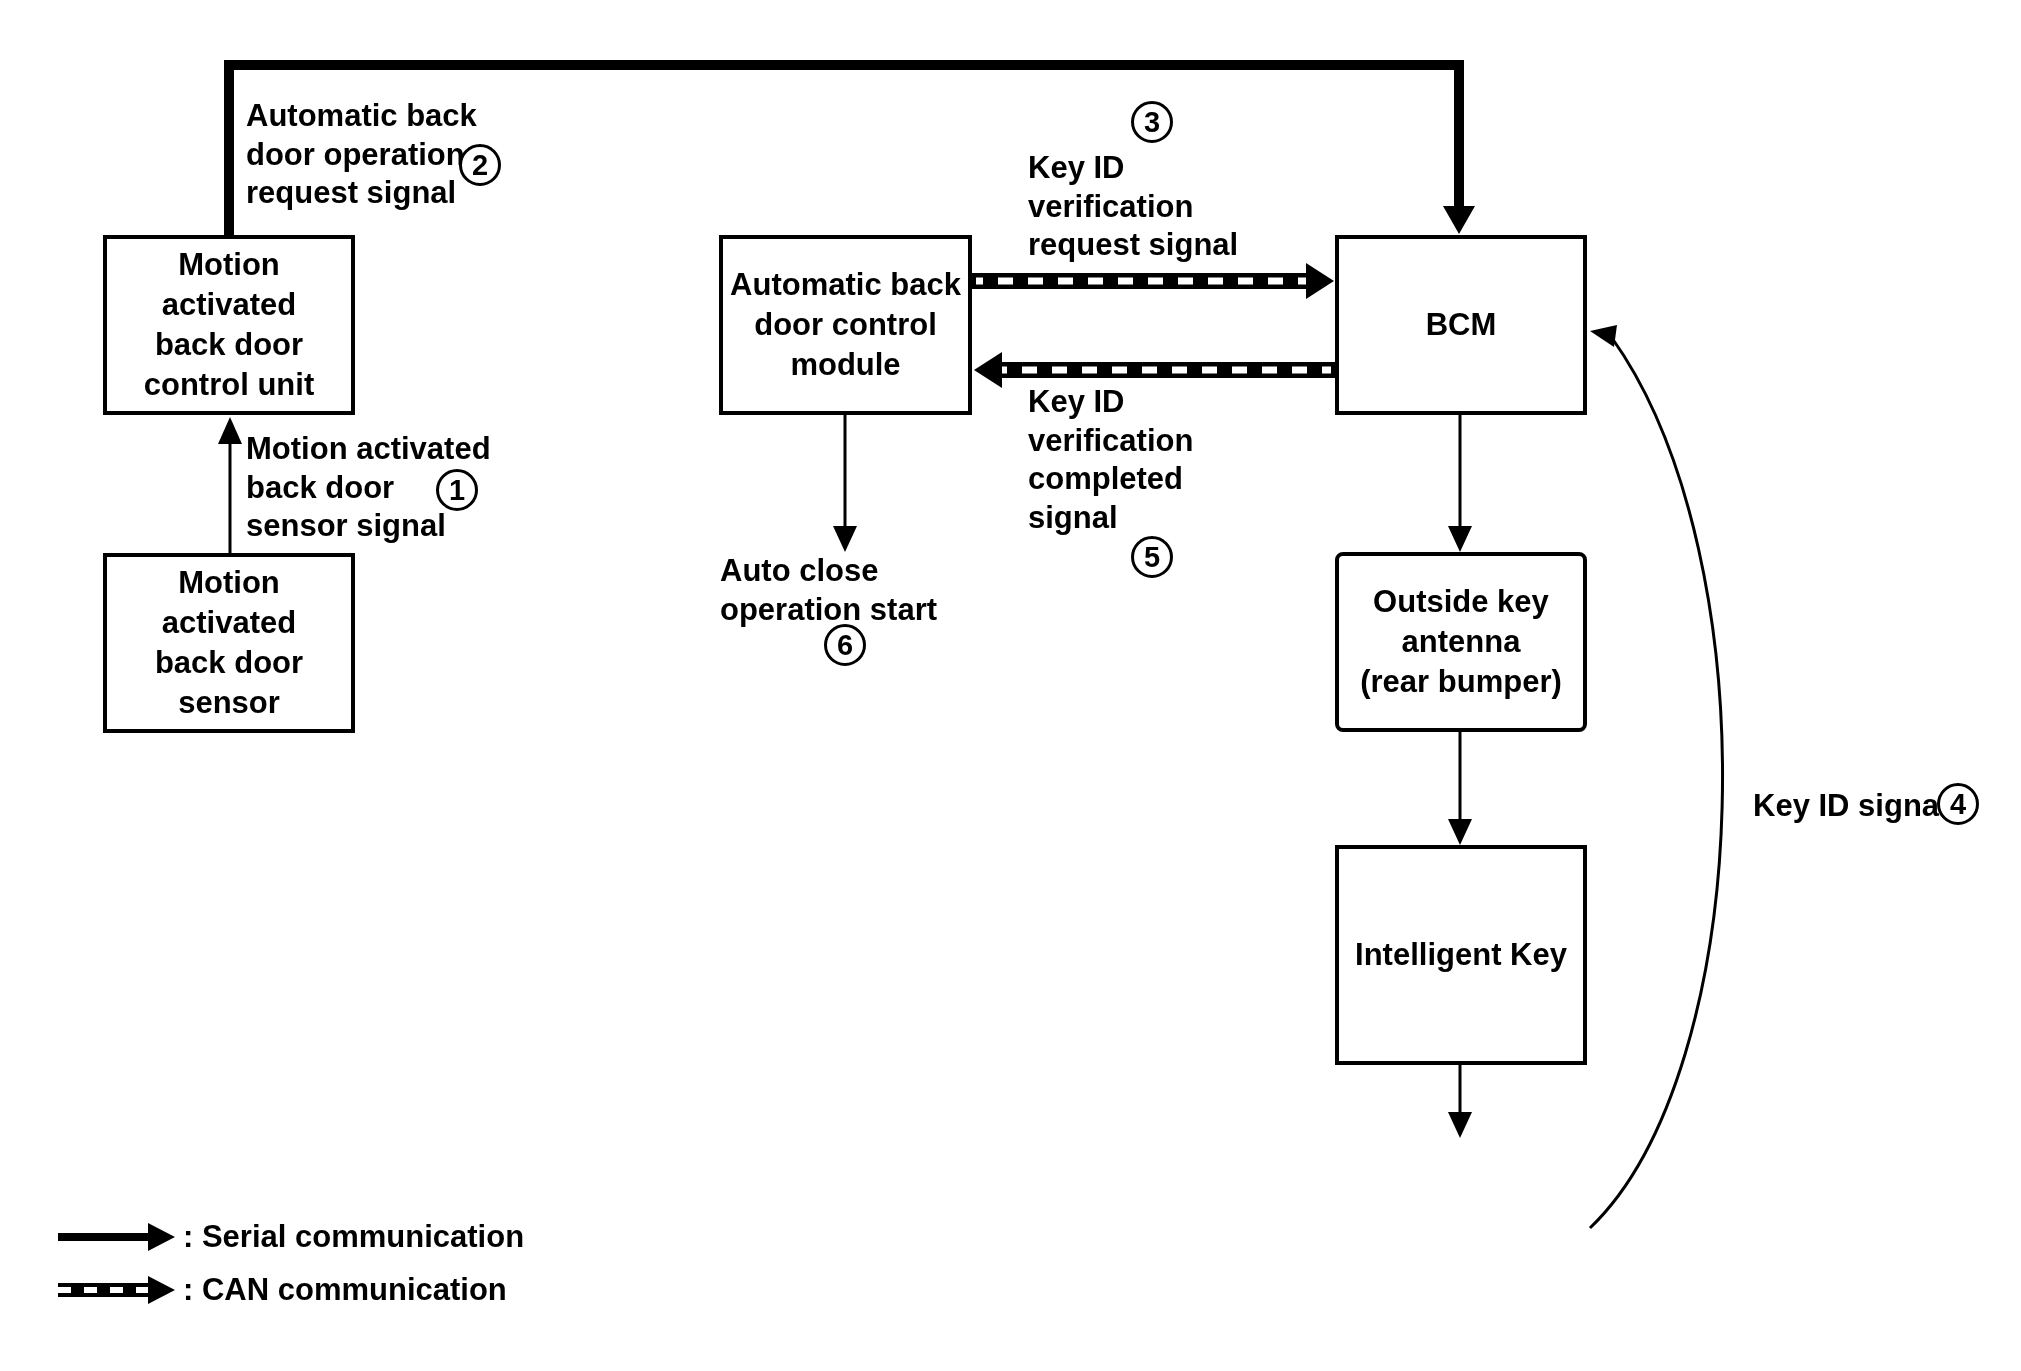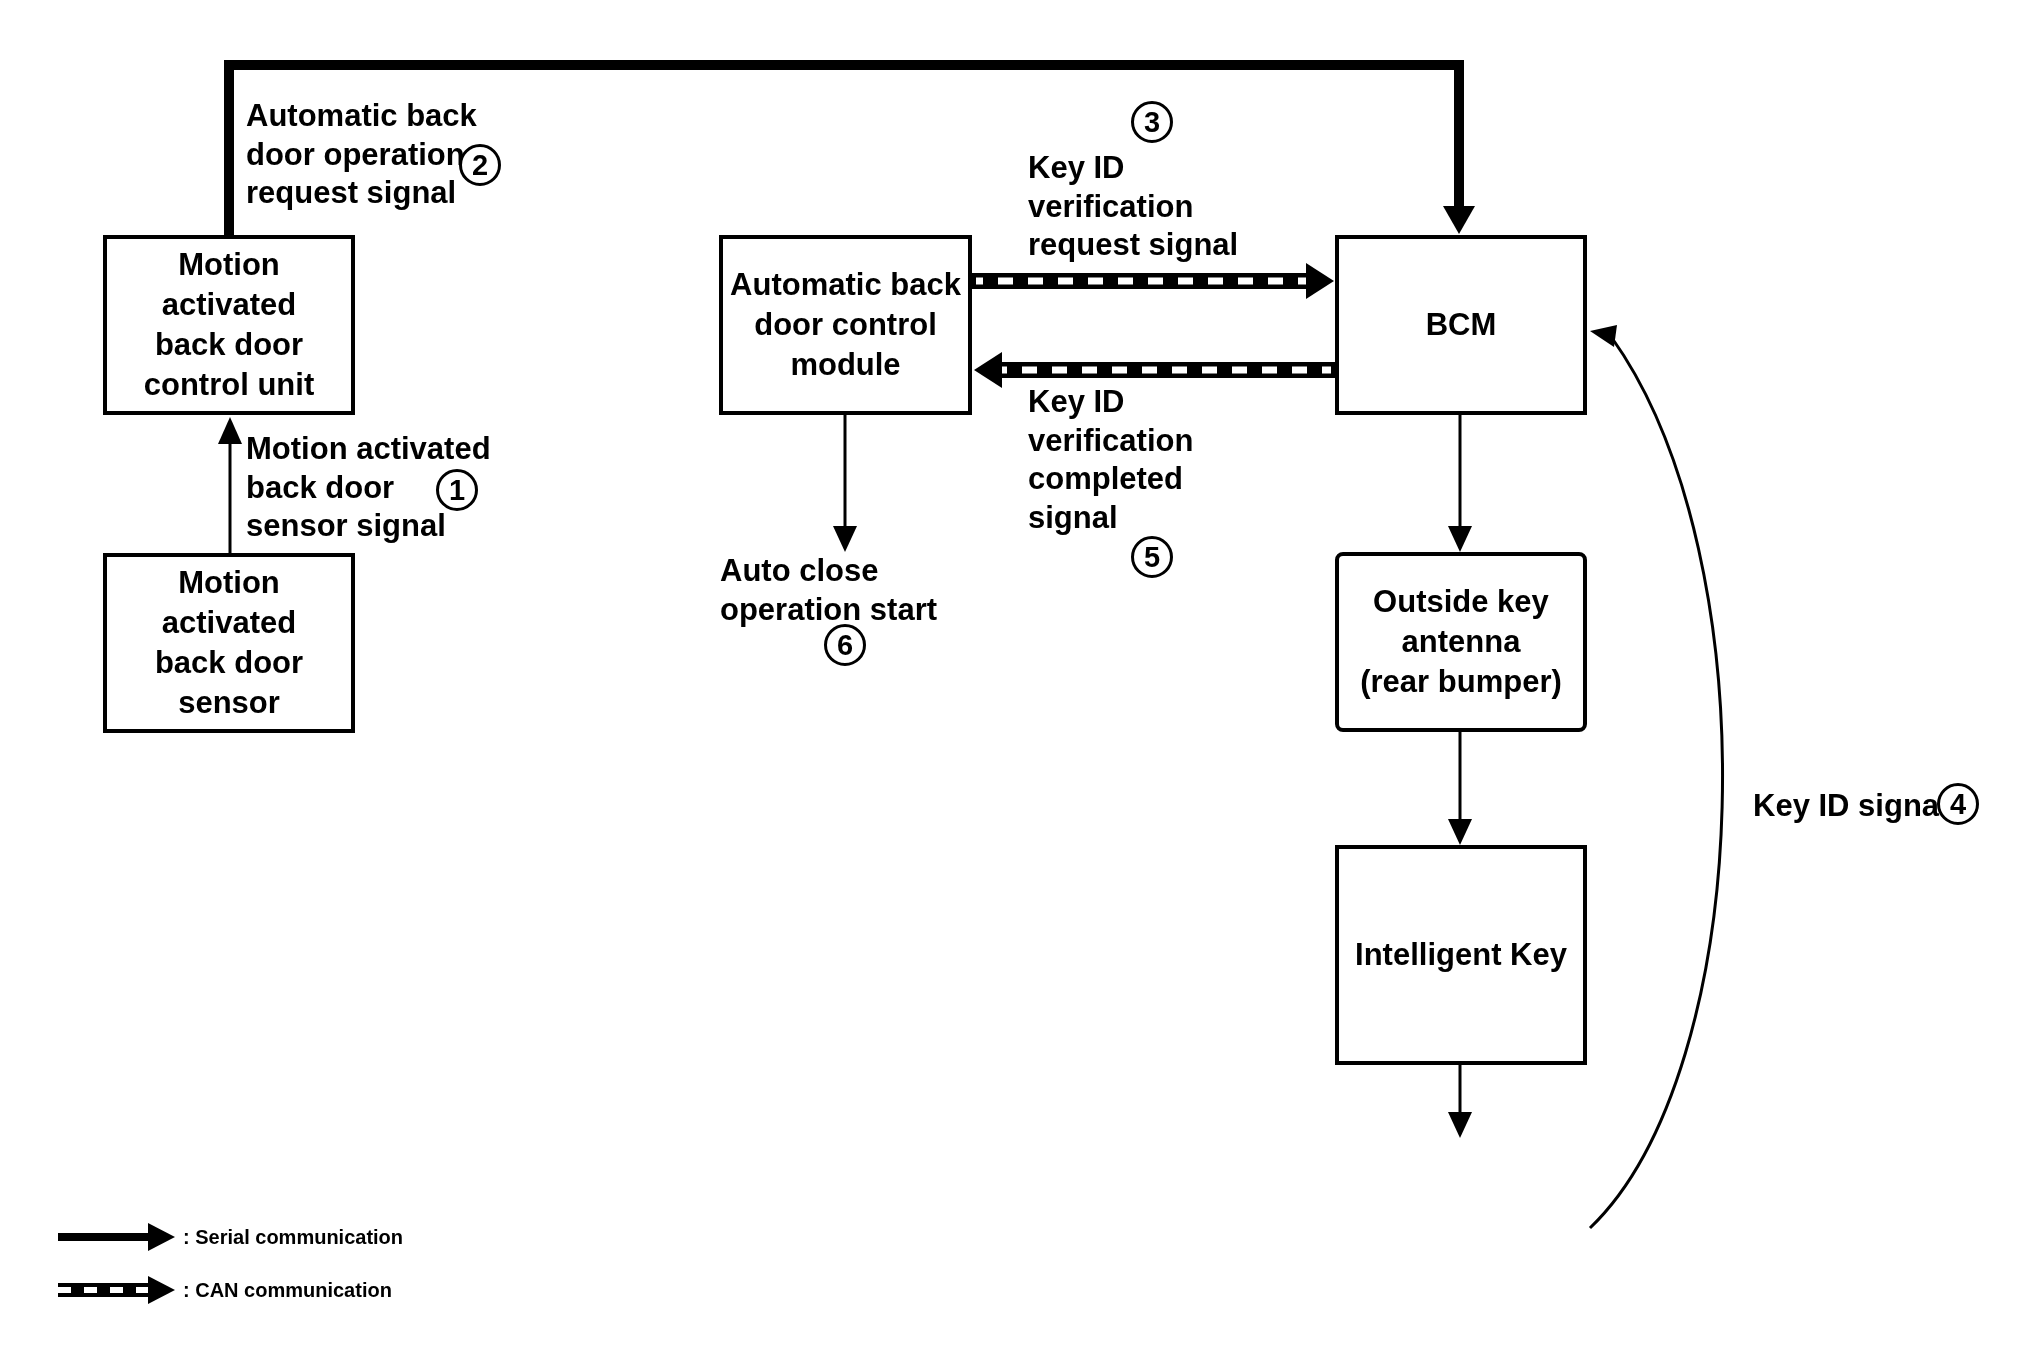--- a/index.html
+++ b/index.html
@@ -32,21 +32,21 @@
     position:absolute;
     width:42px;height:42px;
     border:3px solid #000;border-radius:50%;
     box-sizing:border-box;
     background:#fff;
     display:flex;align-items:center;justify-content:center;
     font-size:29px;font-weight:bold;
   }
   .legend-text{
     position:absolute;
-    font-size:20px;line-height:32px;font-weight:bold;
+    font-size:31px;line-height:32px;font-weight:bold;
     white-space:nowrap;
   }
 </style>
 </head>
 <body>
 
 <div id="canvas">
 
   <svg id="wires" viewBox="0 0 2021 1371" xmlns="http://www.w3.org/2000/svg">
 

